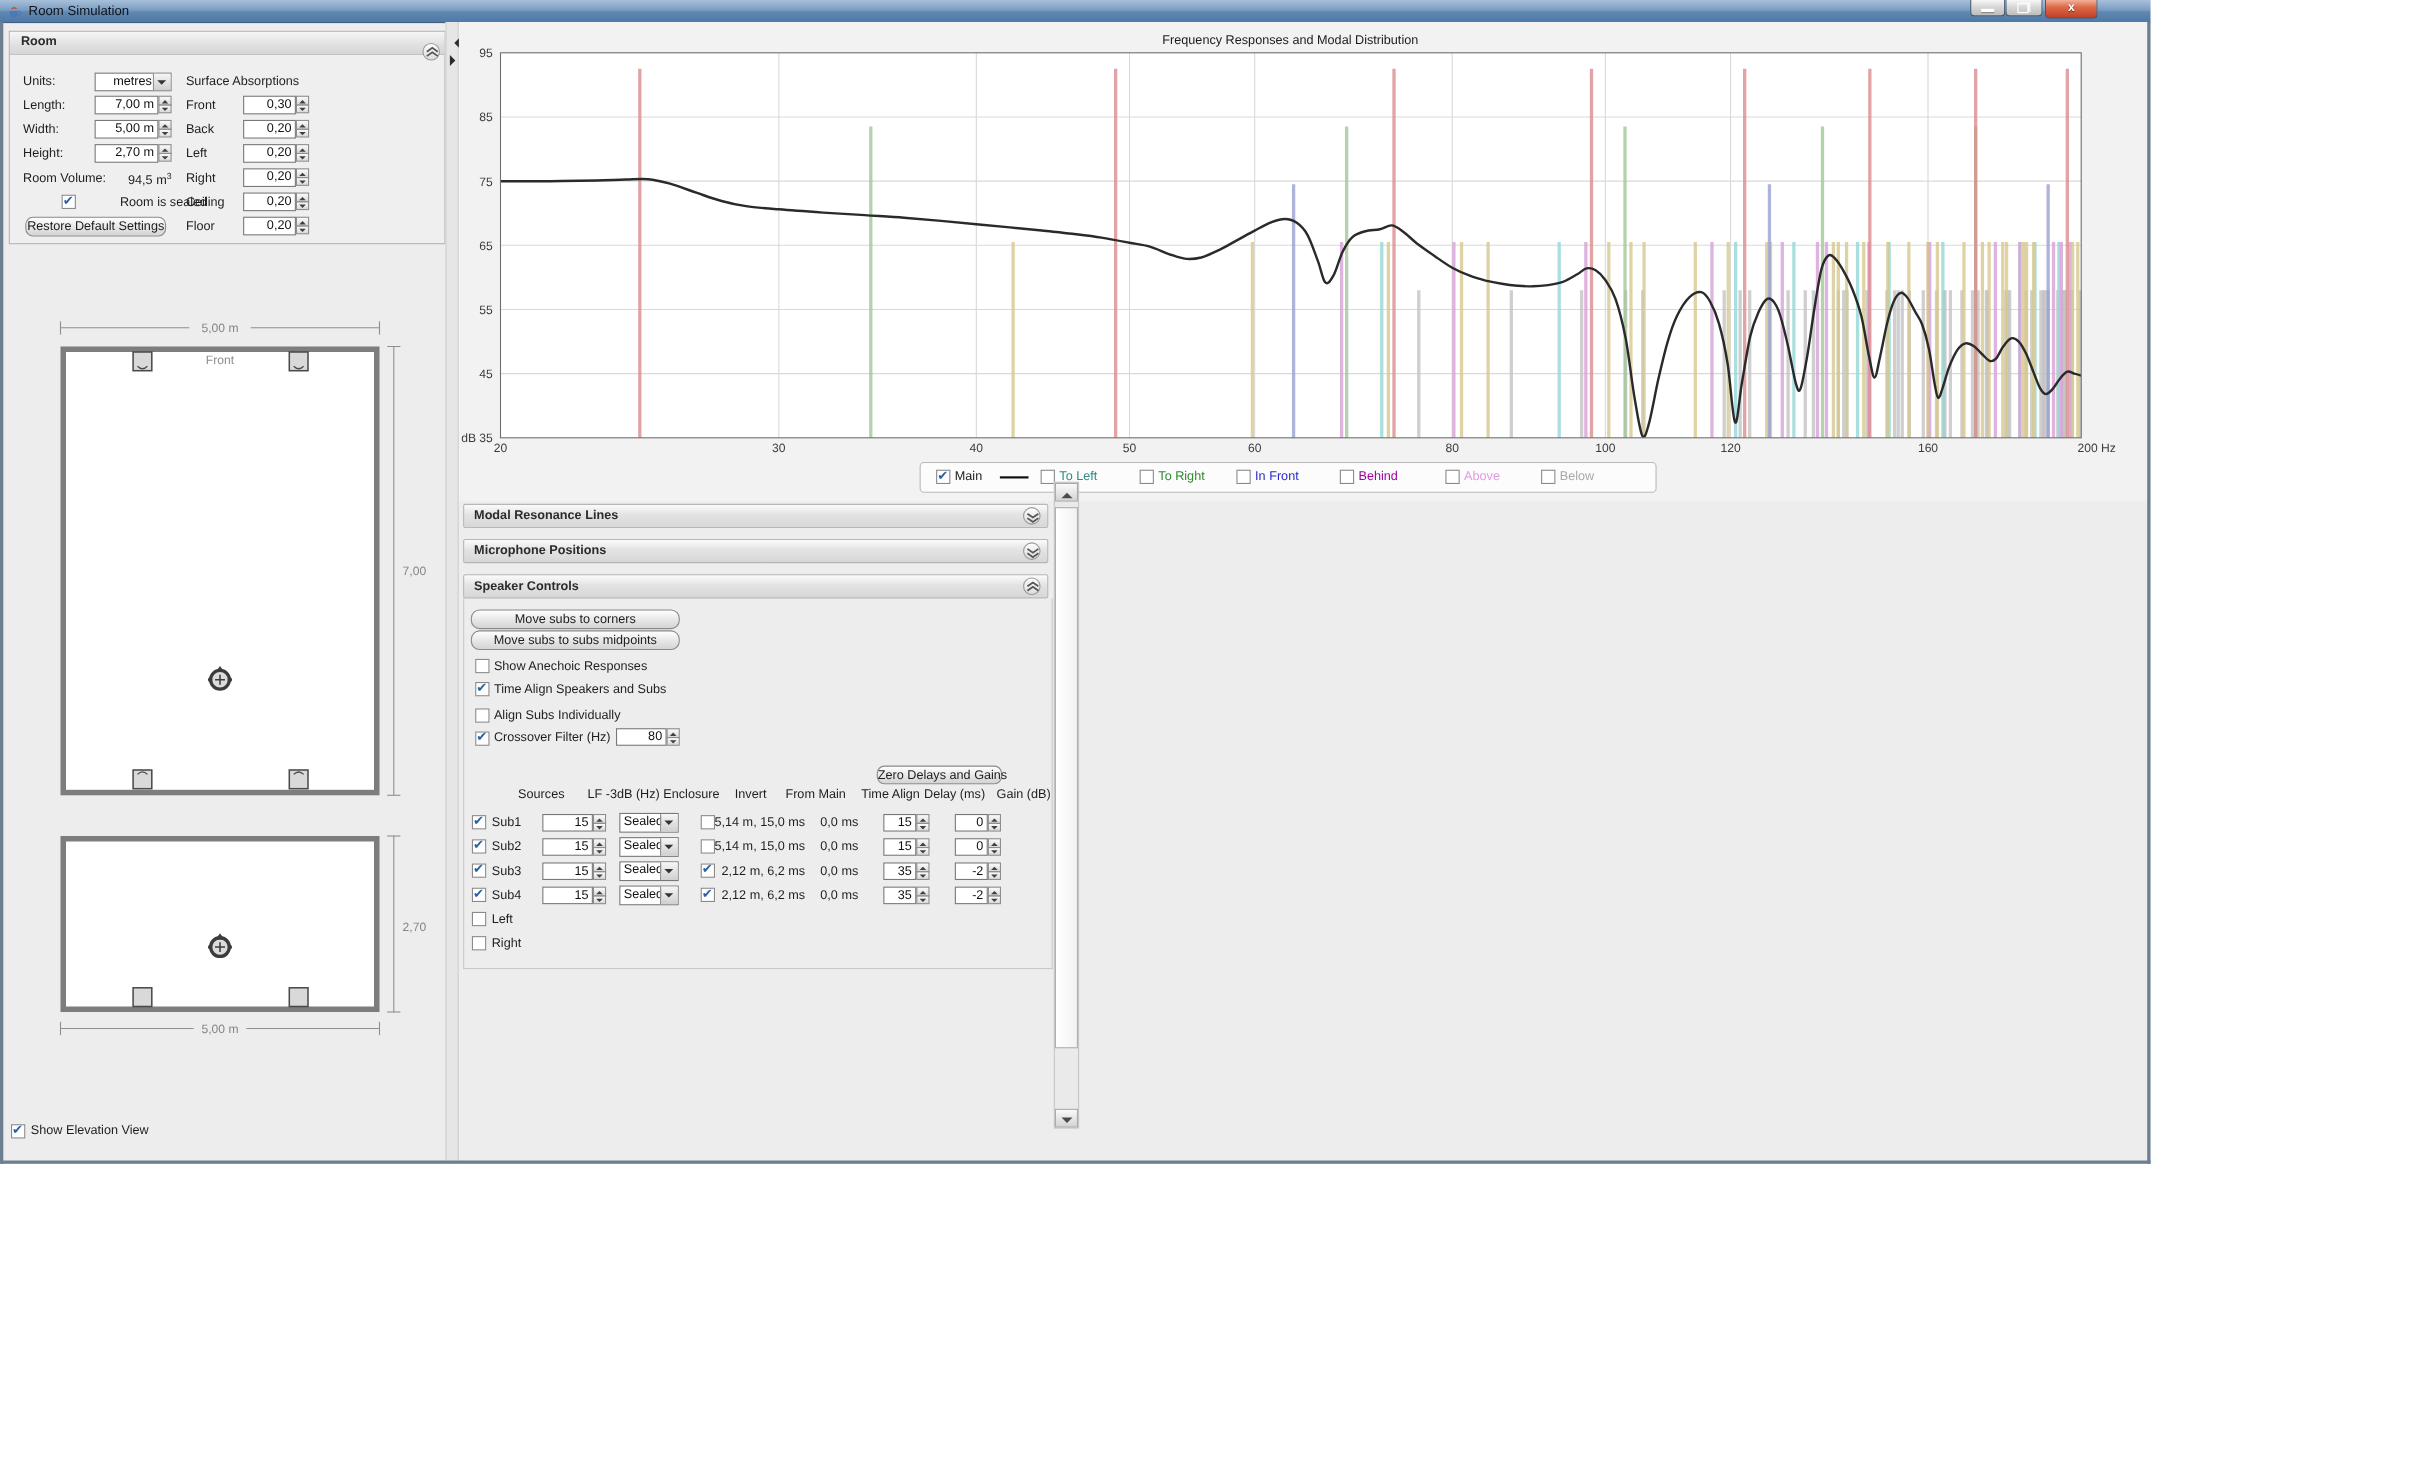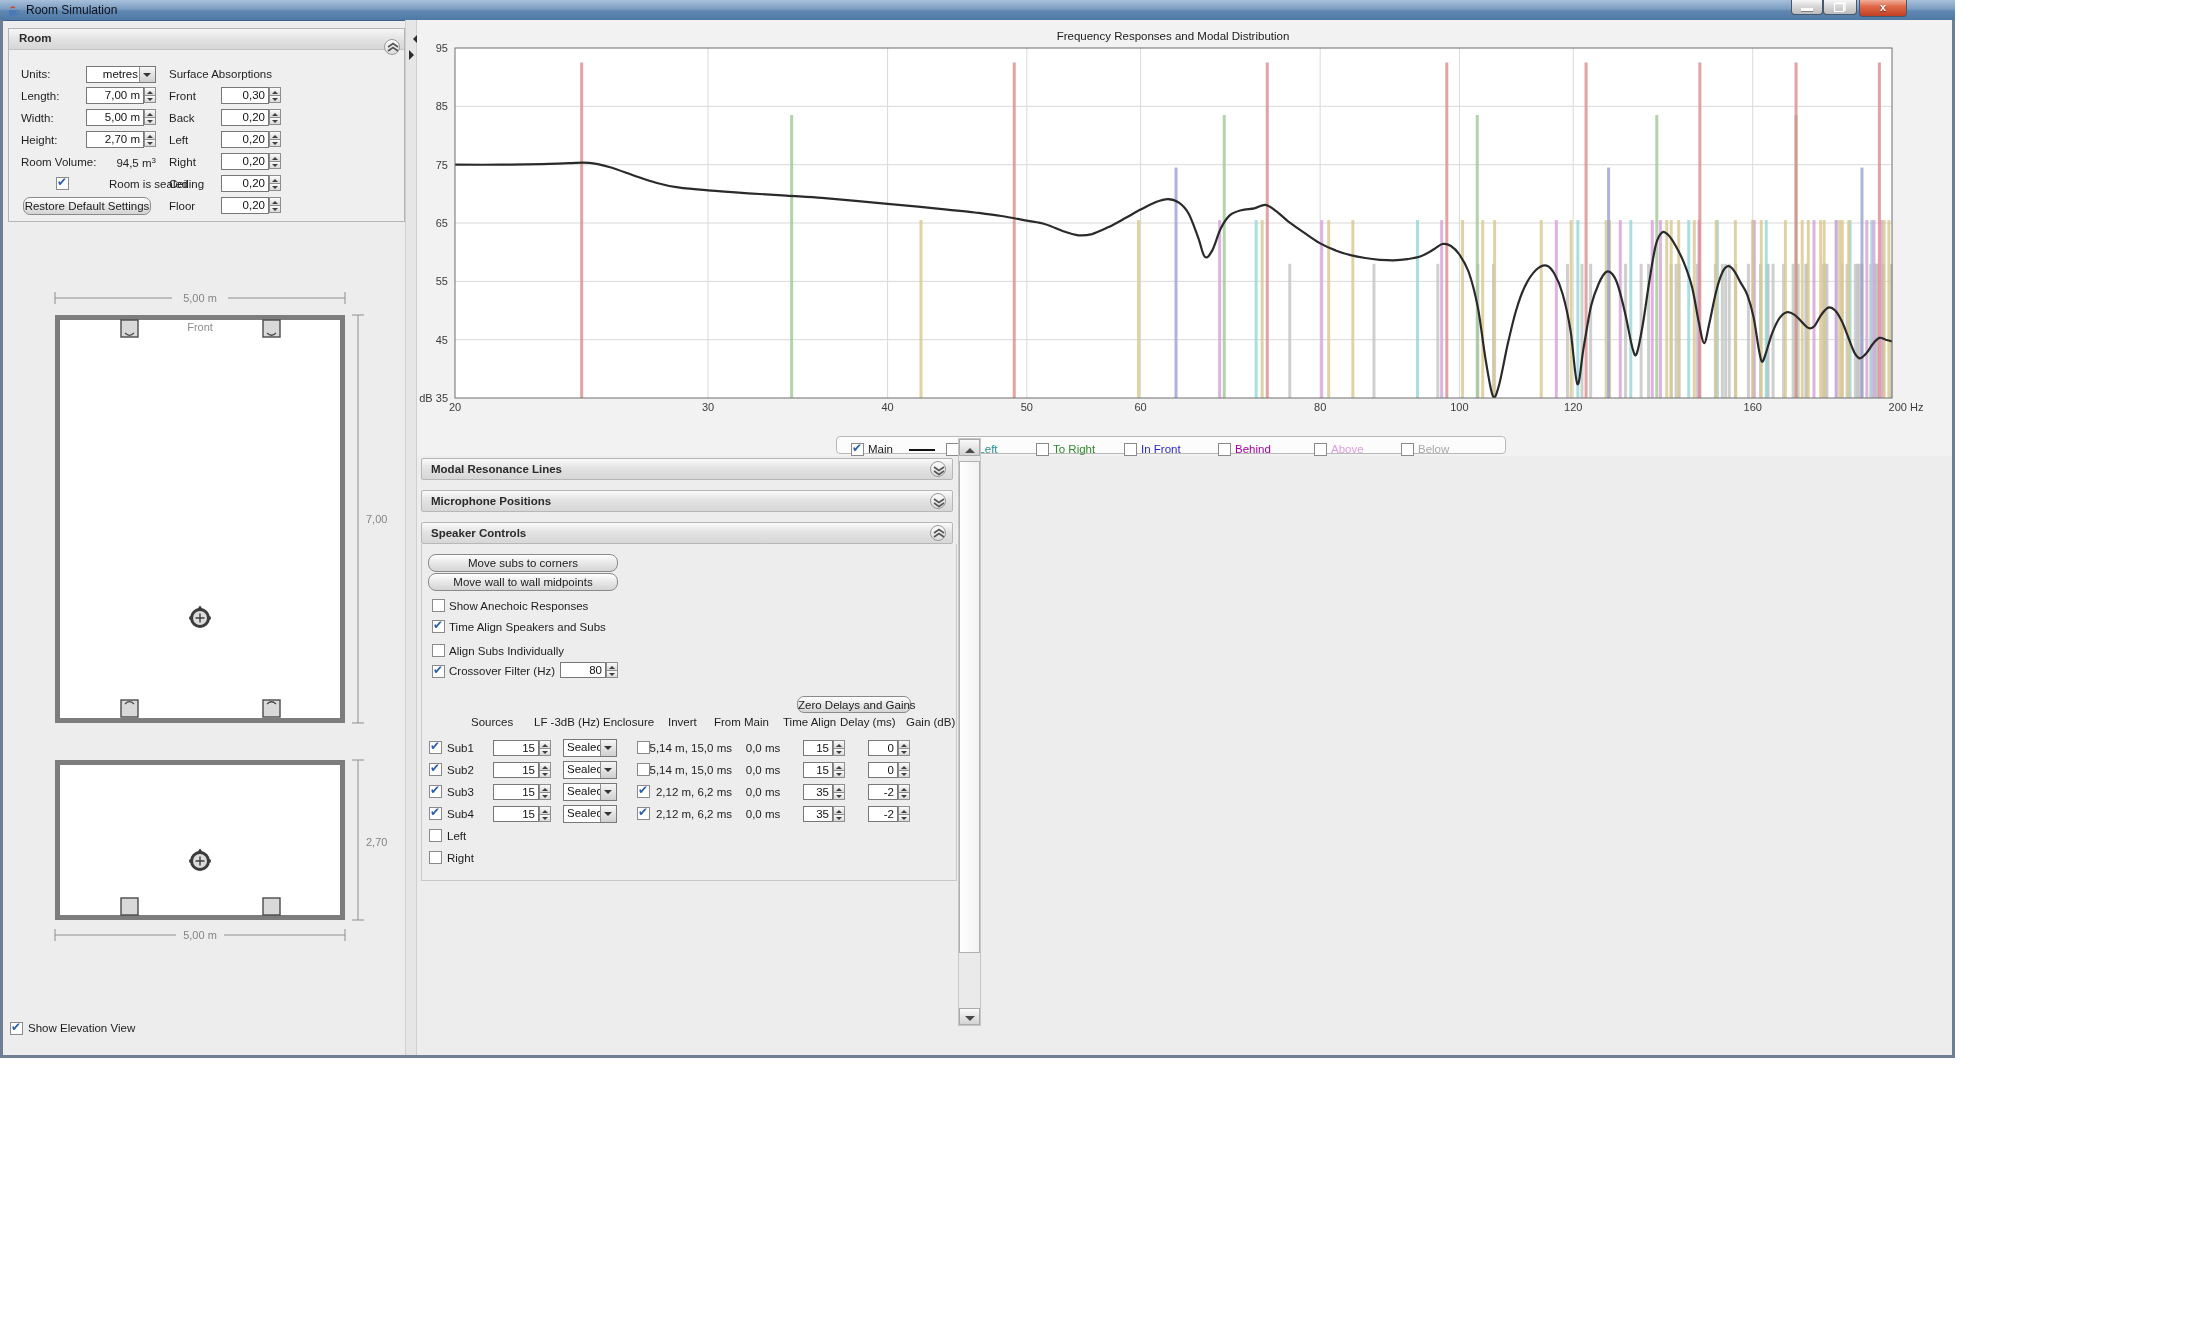--- a/index.html
+++ b/index.html
@@ -53,21 +53,21 @@
     background:linear-gradient(#fdfdfd,#dcdcdc);box-sizing:border-box;}
   .acc-header{position:absolute;height:22px;border:1px solid #b7b7b7;border-radius:2px;box-sizing:border-box;
     background:linear-gradient(#fbfbfb,#e3e3e3 45%,#d7d7d7);}
   .acc-header .atitle{position:absolute;left:9px;top:4px;font-weight:bold;font-size:11.5px;color:#2b2b2b;}
   
   .splitter{position:absolute;left:405px;top:20px;width:12px;height:1035px;background:#e6e6e6;
     border-left:1px solid #cfcfcf;border-right:1px solid #cfcfcf;box-sizing:border-box;}
   .splitter .tri-l{position:absolute;left:2px;top:14px;width:0;height:0;border:5px solid transparent;border-right-color:#2b2b2b;}
   .splitter .tri-r{position:absolute;left:3px;top:30px;width:0;height:0;border:5px solid transparent;border-left-color:#2b2b2b;}
   
-  .legend{position:absolute;left:836px;top:436px;width:670px;height:18px;background:#fcfcfc;
+  .legend{position:absolute;left:836px;top:420px;width:670px;height:28px;background:#fcfcfc;
     border:1px solid #b9b9b9;border-radius:4px;box-sizing:border-box;}
   .legend .li-label{position:absolute;top:6px;font-size:11.5px;white-space:nowrap;}
   .legend .swatch{position:absolute;top:12px;width:26px;height:2px;background:#111;}
   
   .vscroll{position:absolute;left:958px;top:438px;width:23px;height:588px;background:#eaeaea;
     border:1px solid #c6c6c6;box-sizing:border-box;}
   .vs-btn{position:absolute;left:0;width:21px;height:17px;background:linear-gradient(#fafafa,#d4d4d4);
     border:1px solid #ababab;box-sizing:border-box;}
   .vs-btn i{position:absolute;left:5px;border:5px solid transparent;}
   .vs-btn.up{top:0;}.vs-btn.up i{top:3px;border-bottom-color:#4a4a4a;}
@@ -508,21 +508,21 @@
             <svg width="14" height="14" style="position:absolute;left:0;top:0;">
               <polyline points="3,7 8,3.5 13,7" fill="none" stroke="#555" stroke-width="1.6"></polyline>
               <polyline points="3,11 8,7.5 13,11" fill="none" stroke="#555" stroke-width="1.6"></polyline>
             </svg>
           </div>
         </div>
       </div>
 
     <div class="speaker-content" id="speaker-content">
       <div class="btn" style="left:6px;top:10px;width:190px;height:18px;">Move subs to corners</div>
-      <div class="btn" style="left:6px;top:29px;width:190px;height:18px;">Move wall to wall midpoints</div>
+      <div class="btn" style="left:6px;top:29px;width:190px;height:18px;">Move subs to subs midpoints</div>
       <div id="sc-checks">
           <div class="cb" style="left: 10px; top: 55px;"></div>
           <span class="lbl" style="left: 27px; top: 56px;">Show Anechoic Responses</span>
           <div class="cb checked" style="left: 10px; top: 76px;"></div>
           <span class="lbl" style="left: 27px; top: 77px;">Time Align Speakers and Subs</span>
           <div class="cb" style="left: 10px; top: 100px;"></div>
           <span class="lbl" style="left: 27px; top: 101px;">Align Subs Individually</span>
         </div>
       <div class="cb checked" style="left:10px;top:121px;"></div>
       <span class="lbl" style="left:27px;top:121px;">Crossover Filter (Hz)</span>

